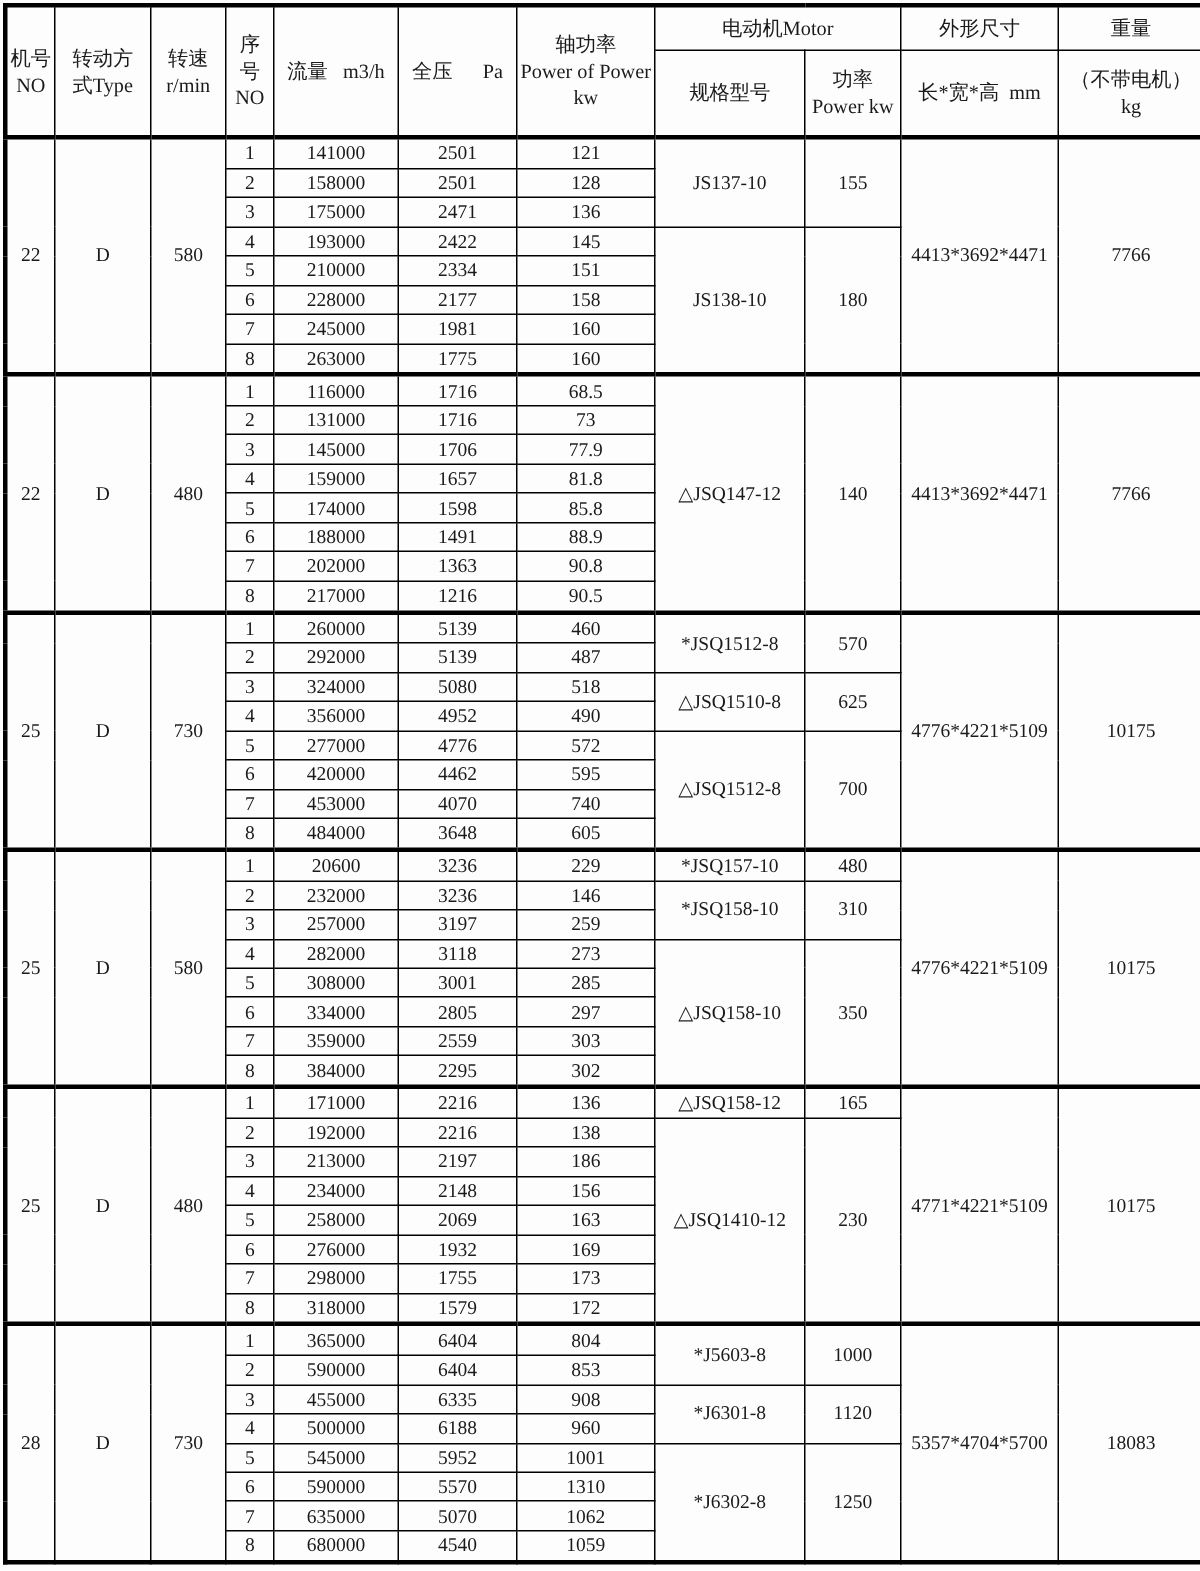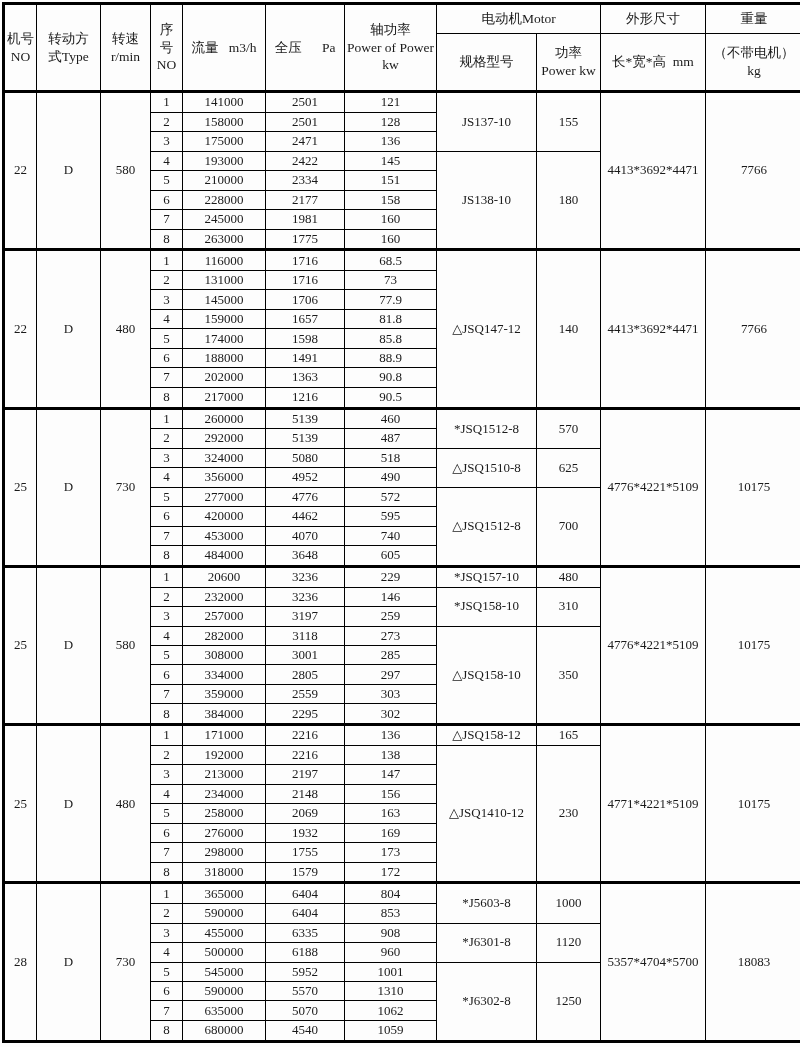--- a/index.html
+++ b/index.html
@@ -343,21 +343,21 @@
           <td data-name="cell-flow">192000</td>
           <td data-name="cell-pressure">2216</td>
           <td data-name="cell-shaft-power">138</td>
           <td data-name="cell-motor-model" rowspan="7">△JSQ1410-12</td>
           <td data-name="cell-motor-power" rowspan="7">230</td>
         </tr>
         <tr data-name="table-row">
           <td data-name="cell-seq">3</td>
           <td data-name="cell-flow">213000</td>
           <td data-name="cell-pressure">2197</td>
-          <td data-name="cell-shaft-power">147</td>
+          <td data-name="cell-shaft-power">186</td>
         </tr>
         <tr data-name="table-row">
           <td data-name="cell-seq">4</td>
           <td data-name="cell-flow">234000</td>
           <td data-name="cell-pressure">2148</td>
           <td data-name="cell-shaft-power">156</td>
         </tr>
         <tr data-name="table-row">
           <td data-name="cell-seq">5</td>
           <td data-name="cell-flow">258000</td>

